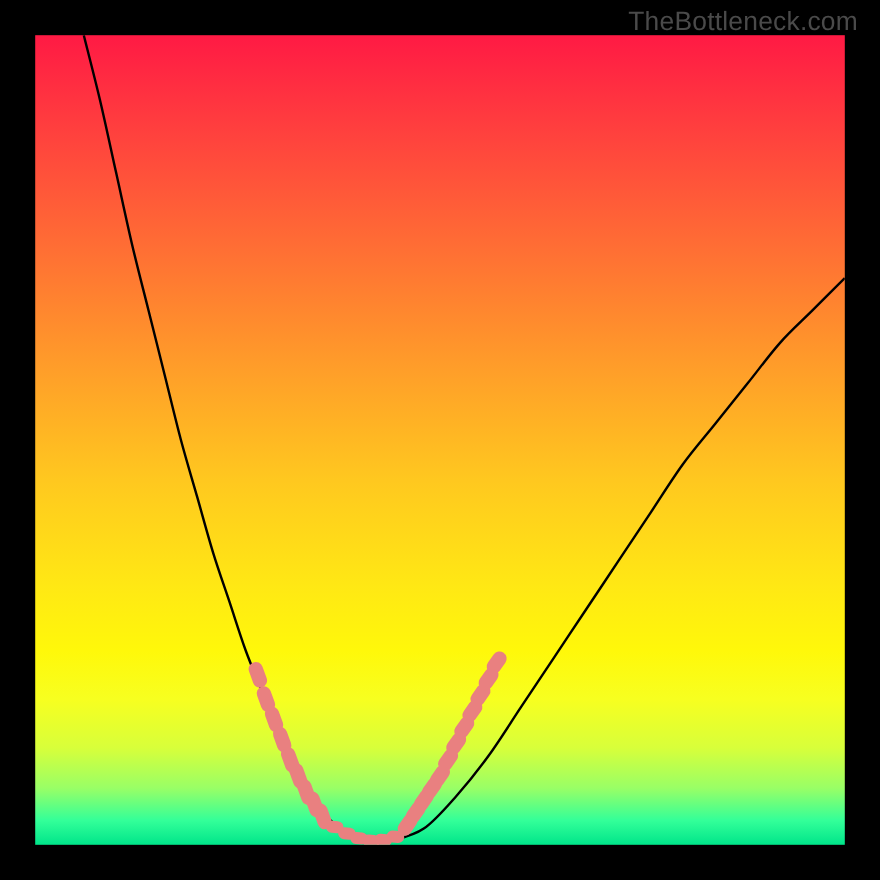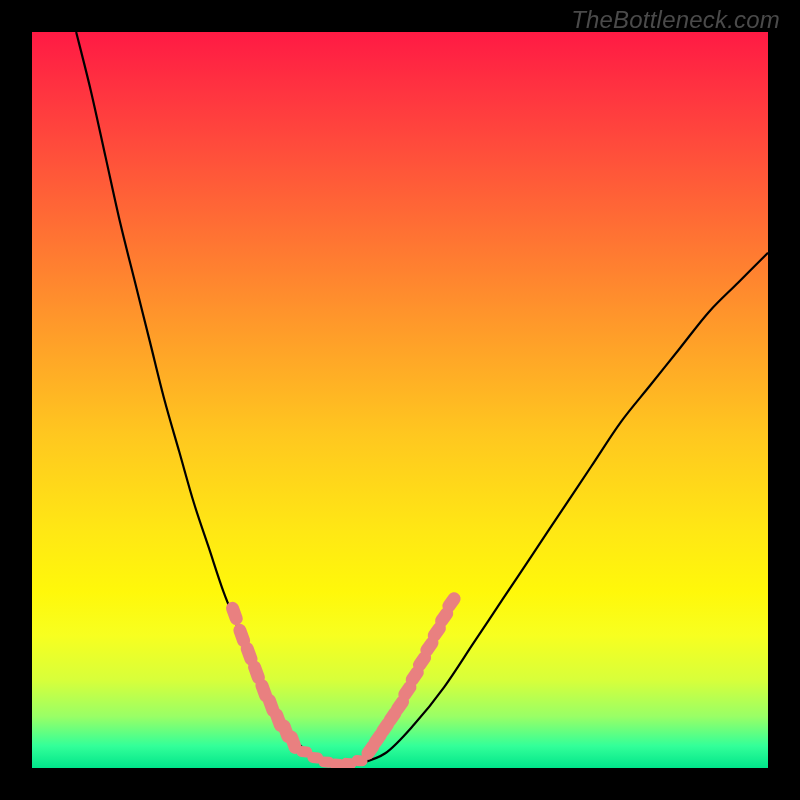--- a/index.html
+++ b/index.html
@@ -34,21 +34,20 @@
   }
   .watermark {
     position: absolute;
     top: 6px;
     right: 20px;
     color: #4a4a4a;
     font-size: 24px;
     font-weight: 500;
     letter-spacing: 0.2px;
     z-index: 5;
-    font-style: italic;
   }
   svg.curve {
     position: absolute;
     left: 0;
     top: 0;
     width: 736px;
     height: 736px;
   }
 </style>
 </head>

